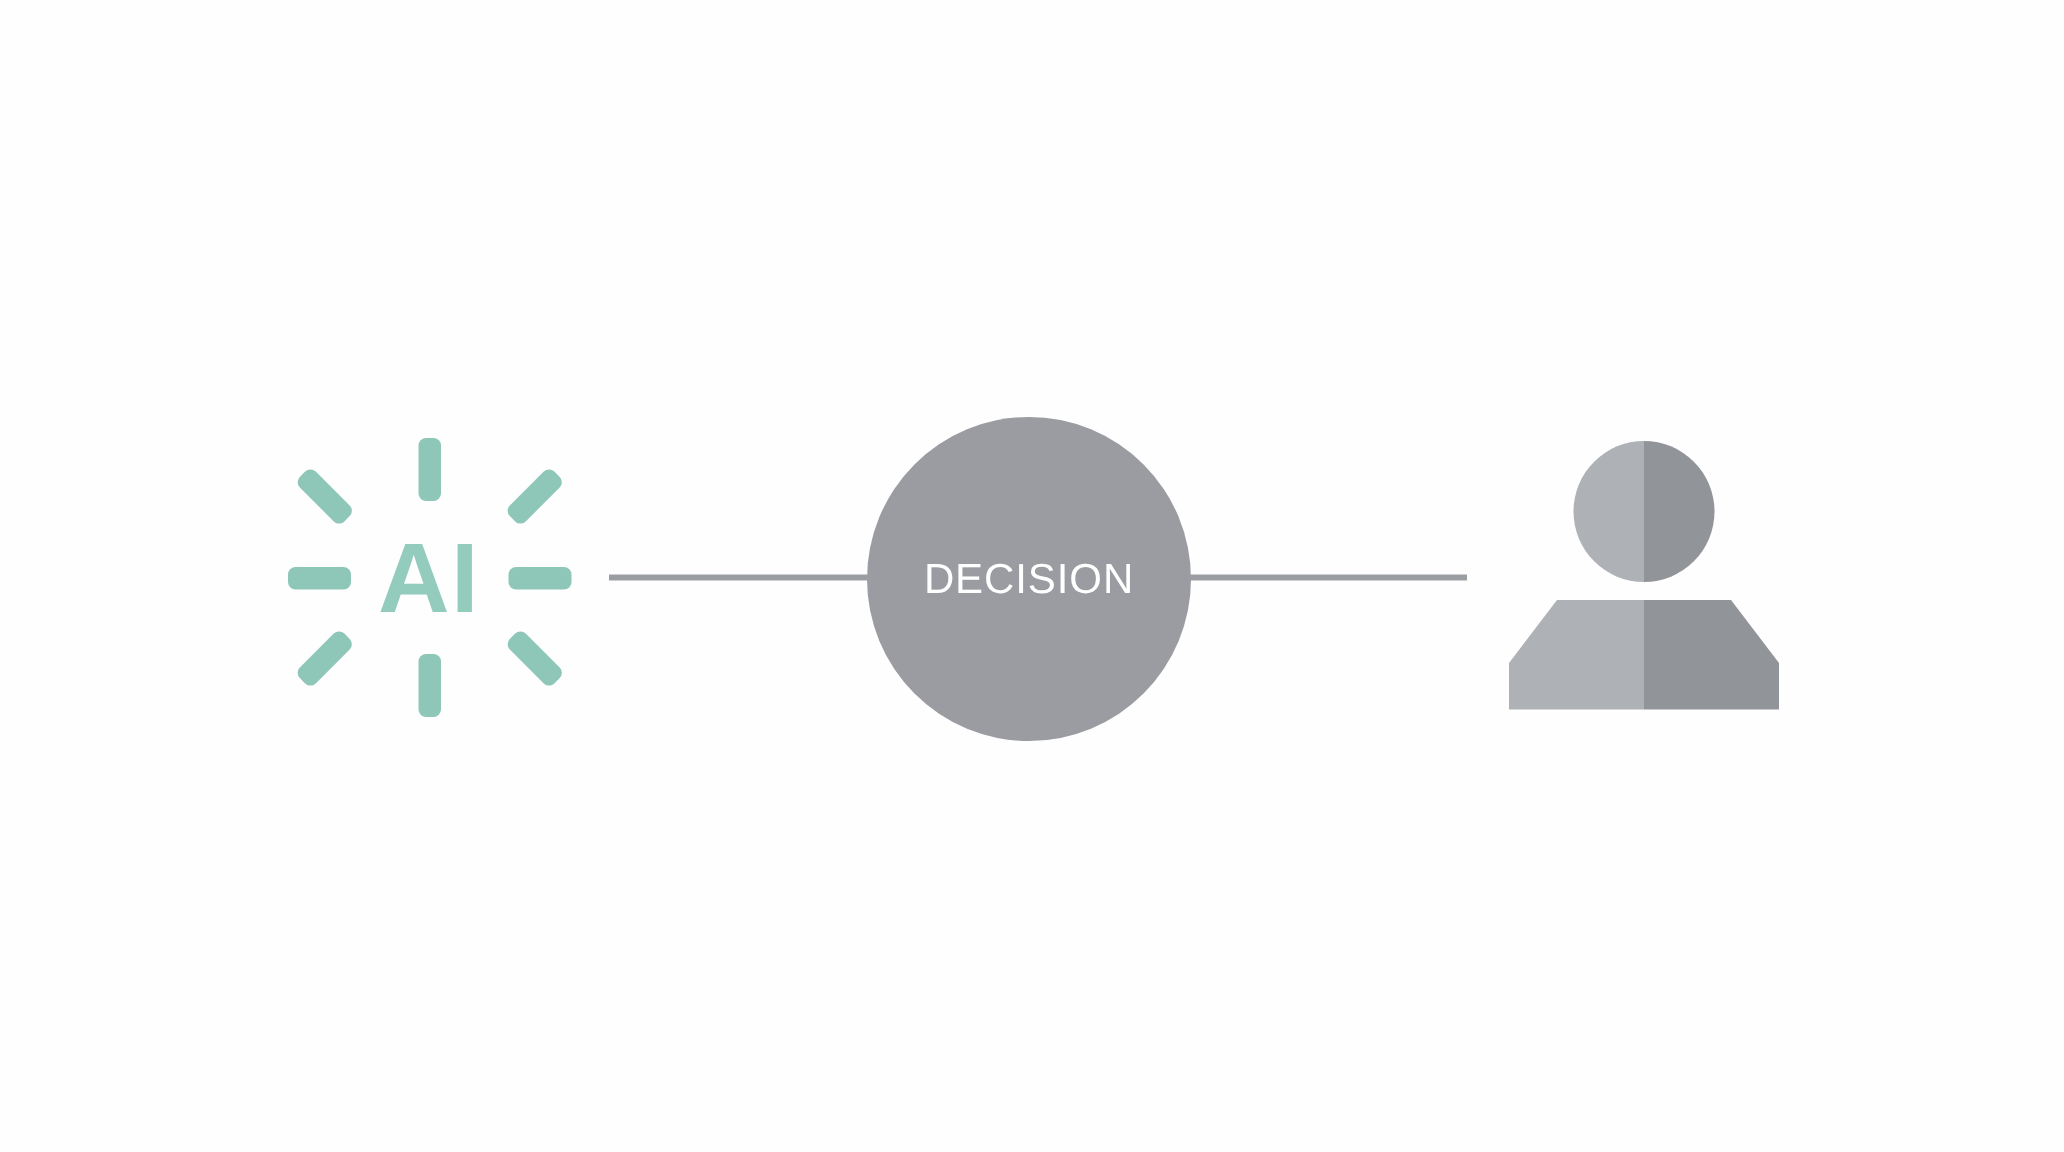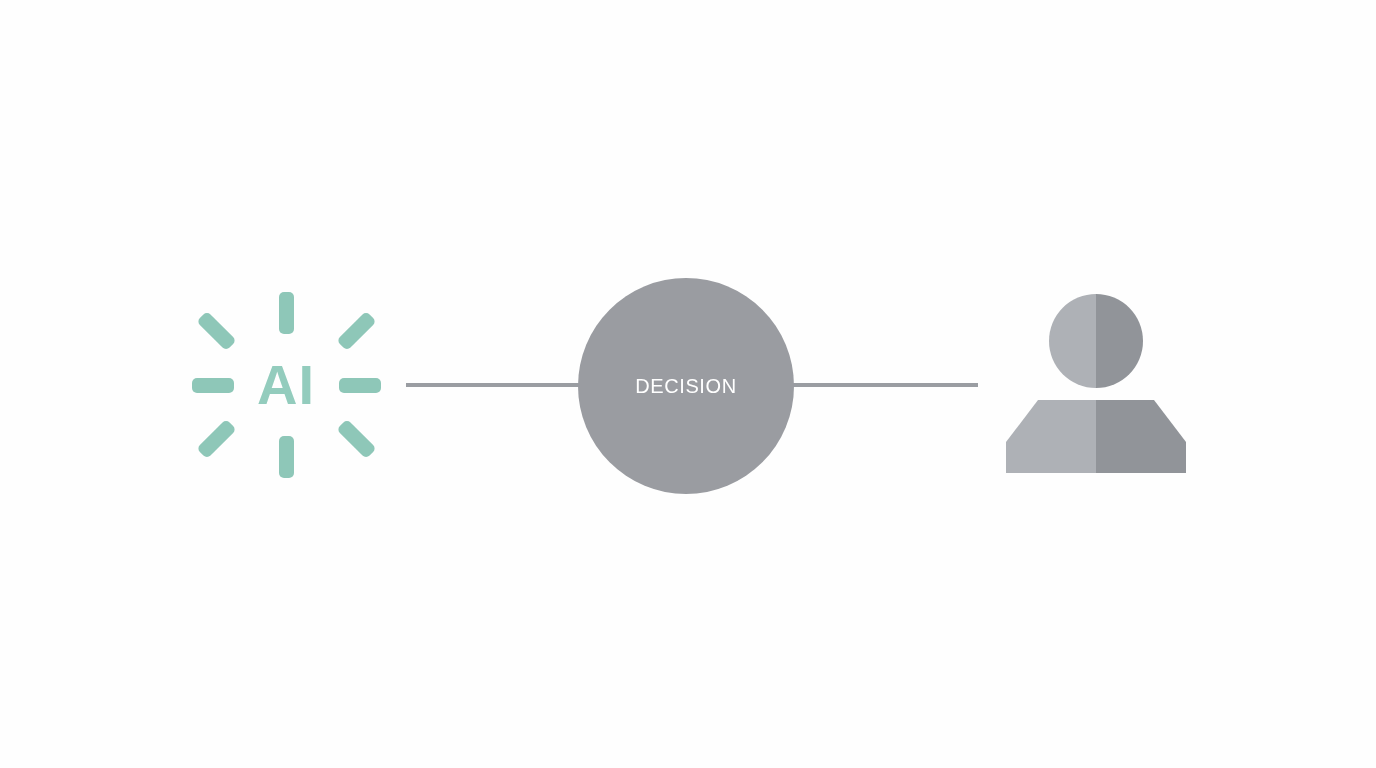--- a/index.html
+++ b/index.html
@@ -39,21 +39,21 @@
   }
   #ai-node .ai-text {
     position: absolute;
     left: 0;
     top: 0;
     width: 200px;
     height: 210px;
     display: flex;
     align-items: center;
     justify-content: center;
-    font-size: 56px;
+    font-size: 66px;
     font-weight: 700;
     letter-spacing: 1px;
     color: #93ccbd;
     line-height: 1;
     user-select: none;
   }
   .spoke {
     position: absolute;
     background: #8ec7b8;
     border-radius: 5px;
@@ -78,21 +78,21 @@
     width: 216px;
     height: 216px;
     border-radius: 50%;
     background: #9a9ca1;
     display: flex;
     align-items: center;
     justify-content: center;
   }
   #decision-node .decision-label {
     color: #ffffff;
-    font-size: 20px;
+    font-size: 28px;
     font-weight: 400;
     letter-spacing: 0.6px;
     user-select: none;
   }
 
   
   #human-node {
     position: absolute;
     left: 1000px;
     top: 288px;

